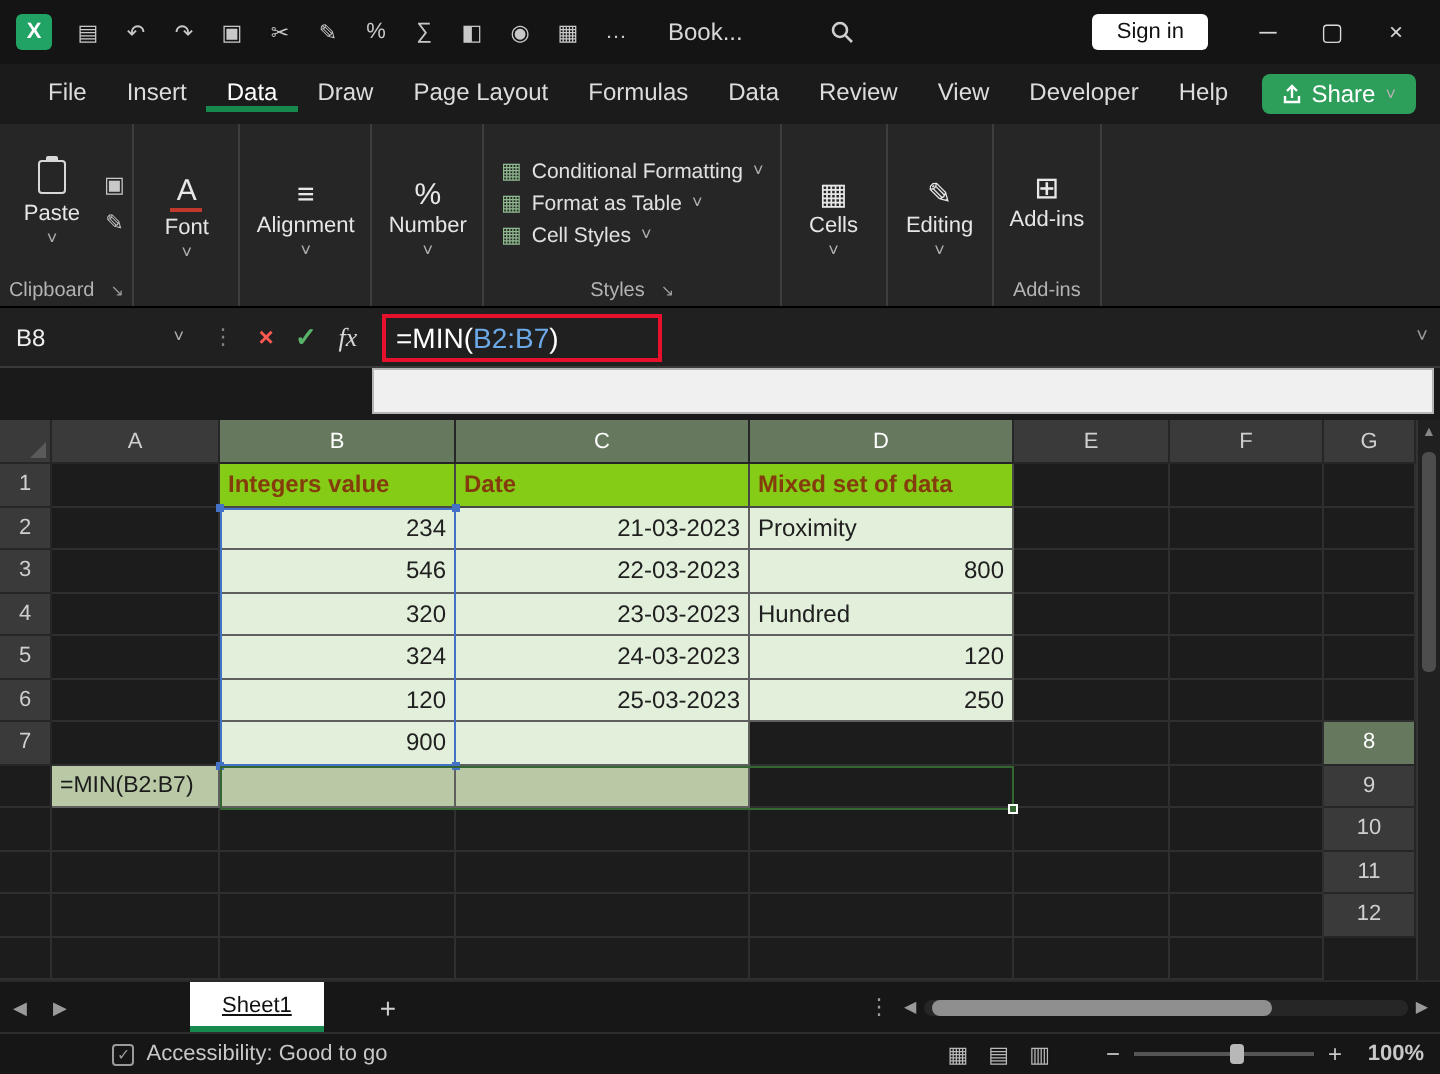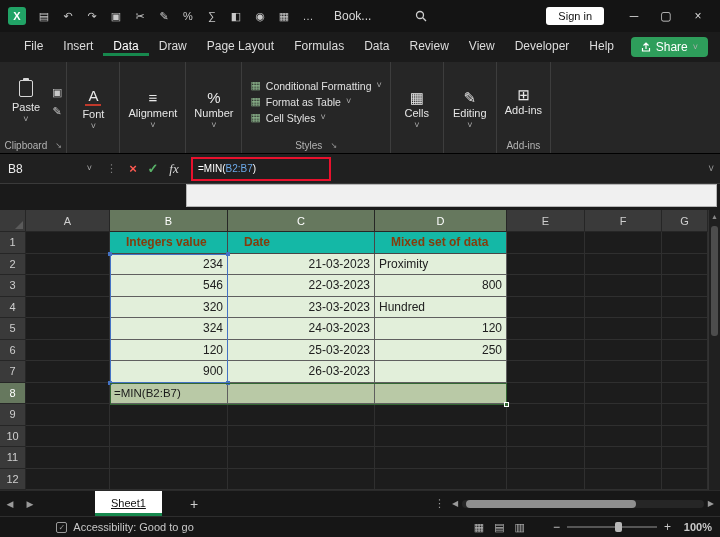--- a/index.html
+++ b/index.html
@@ -47,38 +47,38 @@
   .st-label { font-size:10.5px; color:#e0e0e0; white-space:nowrap; }
   .ribbon-rest { flex:1 1 auto; }
   
   .fbar { height:30px; background:#202020; display:flex; align-items:center; flex:0 0 30px; border-bottom:1px solid #3a3a3a; }
   .namebox { width:100px; display:flex; align-items:center; justify-content:space-between; padding:0 8px; color:#eee; font-size:12px; cursor:pointer; }
   .fkebab { color:#808080; font-size:11px; margin:0 6px; }
   .fbtn { width:20px; text-align:center; font-size:13px; cursor:pointer; }
   .fbtn.cancel { color:#ff5a52; font-weight:bold; }
   .fbtn.enter { color:#58B268; font-weight:bold; }
   .fxlbl { font-family:"Liberation Serif", serif; font-style:italic; color:#d8d8d8; font-size:13px; width:22px; text-align:center; cursor:pointer; }
-  .fformula { margin-left:6px; width:140px; height:24px; border:2px solid #E8112D; display:flex; align-items:center; padding:0 5px; font-size:10px; color:#ffffff; white-space:nowrap; }
+  .fformula { margin-left:6px; width:140px; height:24px; border:2px solid #E8112D; display:flex; align-items:center; padding:0 5px; font-size:14px; color:#ffffff; white-space:nowrap; }
   .fref { color:#6CA9E8; }
   .fbar-rest { flex:1 1 auto; display:flex; justify-content:flex-end; padding-right:6px; }
   .fexpand-chev { color:#9a9a9a; font-size:10px; }
   
   .fexp { height:26px; background:#1a1a1a; position:relative; flex:0 0 26px; }
   .fexp-box { position:absolute; left:186px; right:3px; top:0; height:23px; background:#f0f0f0; border:1px solid #b5b5b5; }
   
   .gridwrap { height:280px; flex:0 0 280px; position:relative; background:#1c1c1c; }
   .grid { position:absolute; left:0; top:0; width:708px; height:280px; display:grid;
     grid-template-columns:26px 84px 118px 147px 132px 78px 77px 46px;
     grid-template-rows:22px repeat(12, 21.5px); }
   .gh, .rh { background:#3a3a3a; color:#cfcfcf; font-size:11px; display:flex; align-items:center; justify-content:center; border-right:1px solid #262626; border-bottom:1px solid #262626; cursor:pointer; }
   .gh.sel, .rh.sel { background:#66785E; color:#fff; }
   .corner { position:relative; }
   .corner::after { content:""; position:absolute; right:2px; bottom:2px; border-style:solid; border-width:0 0 8px 8px; border-color:transparent transparent #5a5a5a transparent; }
   .cell { border-right:1px solid #2f2f2f; border-bottom:1px solid #2f2f2f; display:flex; align-items:center; font-size:12px; overflow:hidden; white-space:nowrap; cursor:cell; }
-  .c-h { background:#14b8a6; color:#843C0C; font-weight:bold; padding-left:16px; border-right:1px solid #474747; border-bottom:1px solid #474747; }
+  .c-h { background:#84cc16; color:#843C0C; font-weight:bold; padding-left:4px; border-right:1px solid #474747; border-bottom:1px solid #474747; }
   .c-g { background:#E2EFDA; color:#202020; padding-left:4px; border-right:1px solid #5f5f5f; border-bottom:1px solid #5f5f5f; }
   .c-r { justify-content:flex-end; padding-right:4px; padding-left:0; }
   .c-sel { background:#B9C9A6; color:#1a1a1a; padding-left:4px; border-right:1px solid #5f5f5f; border-bottom:1px solid #5f5f5f; }
   .c-f { font-size:11.5px; }
   .overlay { position:absolute; pointer-events:none; z-index:5; }
   .blue-range { left:110px; top:43.5px; width:118px; height:129px; border:1.5px solid #4472C4; }
   .br-dot { position:absolute; width:4px; height:4px; background:#4472C4; }
   .br-tl { left:-3px; top:-3px; } .br-tr { right:-3px; top:-3px; }
   .br-bl { left:-3px; bottom:-3px; } .br-br { right:-3px; bottom:-3px; }
   .selection { left:110px; top:172.5px; width:397px; height:22px; border:1.5px solid #336633; }
@@ -356,21 +356,20 @@
         <div class="cell"></div>
         <div class="cell c-g c-r">120</div>
         <div class="cell c-g c-r">25-03-2023</div>
         <div class="cell c-g c-r">250</div>
         <div class="cell"></div>
         <div class="cell"></div>
         <div class="cell"></div>
         <div class="rh">7</div>
         <div class="cell"></div>
         <div class="cell c-g c-r">900</div>
-        <div class="cell c-g c-r">26-03-2023</div>
         <div class="cell c-g"></div>
         <div class="cell"></div>
         <div class="cell"></div>
         <div class="cell"></div>
         <div class="rh sel">8</div>
         <div class="cell"></div>
         <div class="cell c-sel c-f">=MIN(B2:B7)</div>
         <div class="cell c-sel"></div>
         <div class="cell c-sel"></div>
         <div class="cell"></div>

